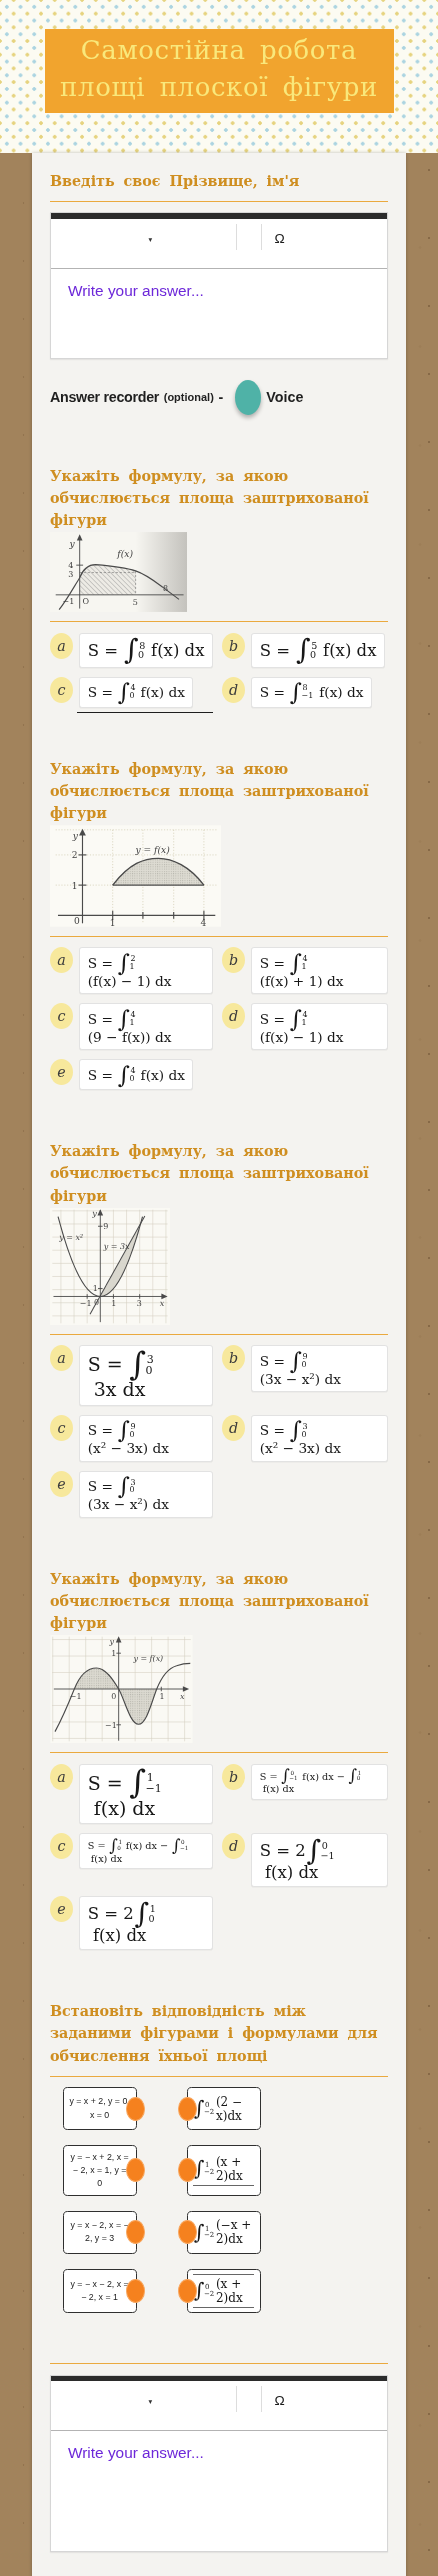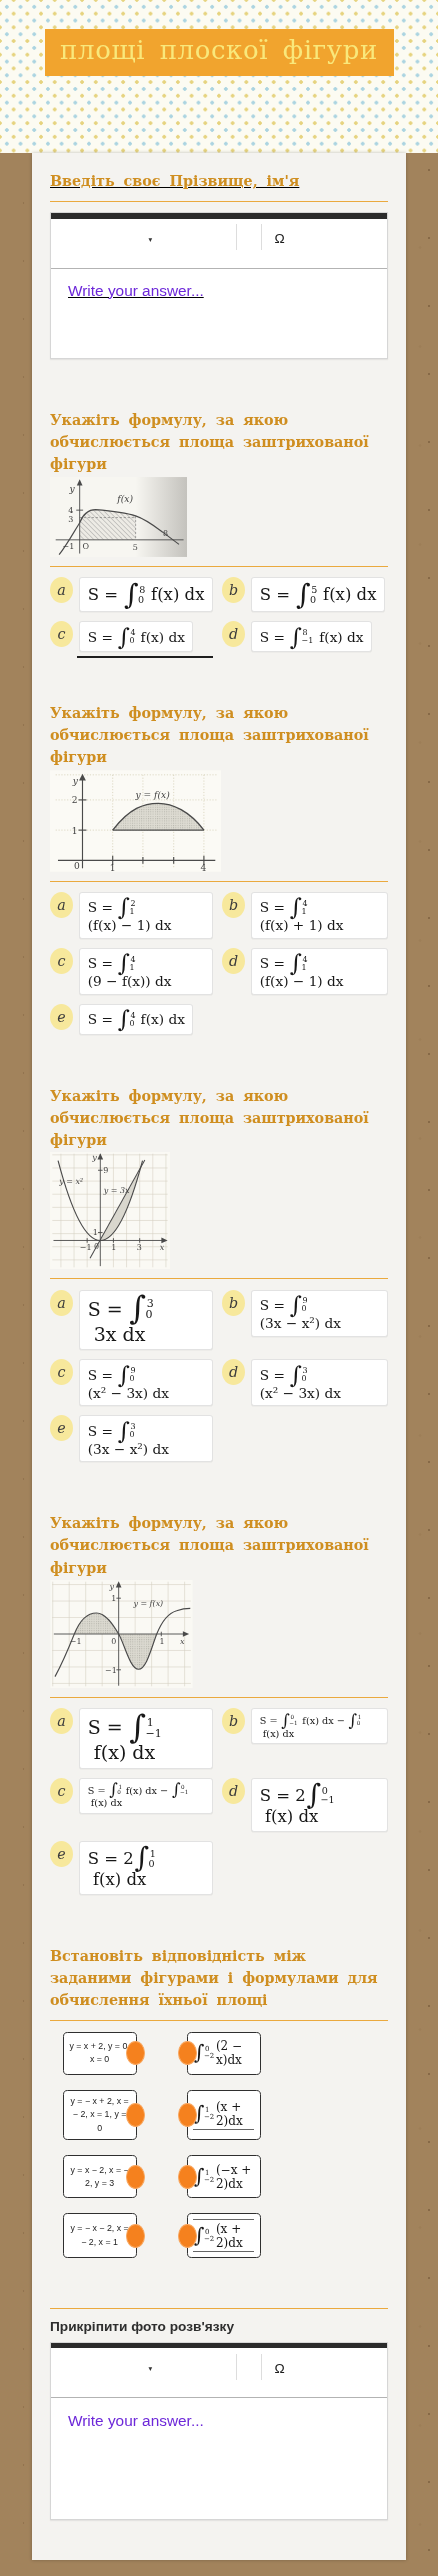--- a/index.html
+++ b/index.html
@@ -40,21 +40,21 @@
   }
 
   
   .card {
     width: 374px; margin: 0 auto 20.5px;
     background:#f4f3f0;
     padding: 17px 18px 40px;
     box-shadow: 0 0 3.4px rgba(0,0,0,.25);
   }
   .question { margin-top: 50px; }
-  .question:first-child { margin-top: 0; text-decoration: underline; }
+  .question:first-child { margin-top: 0; }
   .q-title {
     font-family:"DejaVu Serif", serif;
     color:#cf8e20; font-size:14.3px; line-height:1.55;
     word-spacing:4px; margin:0;
   }
   .q-sep { border:none; border-top:1.1px solid #eaa93e; margin:9px 0 10.3px; }
 
   
   .editor { background:#fff; border:0.6px solid #d6d6d6; box-shadow:0 0.6px 1.1px rgba(0,0,0,.08); }
   .editor-topbar { height:5.1px; background:#2b2b2b; }
@@ -126,20 +126,21 @@
   }
   .dot-r { right:-9.7px; } .dot-l { left:-9.7px; }
 
   .attach-label { font-size:13.7px; font-weight:600; color:#2e2e2e; margin:1.1px 0 8px; }
 </style>
 </head>
 <body>
 
 <div class="deco-band">
   <div class="title-box">
+    <div>Самостійна робота</div>
     <div>площі плоскої фігури</div>
   </div>
 </div>
 
 <div class="card">
 
   <div class="question">
     <h2 class="q-title">Введіть своє Прізвище, ім'я</h2>
     <hr class="q-sep">
     <div class="editor">
@@ -147,20 +148,27 @@
       <div class="editor-toolbar">
         <span class="tb-caret">▾</span>
         <span class="tb-sep s1"></span>
         <span class="tb-sep s2"></span>
         <span class="tb-omega">Ω</span>
       </div>
       <div class="editor-divider"></div>
       <div class="editor-body">
         <span class="placeholder">Write your answer...</span>
       </div>
+    </div>
+    <div class="recorder">
+      <span class="rec-label">Answer recorder</span>
+      <span class="rec-opt">(optional)</span>
+      <span class="rec-dash">-</span>
+      <span class="voice-btn"></span>
+      <span class="rec-voice">Voice</span>
     </div>
   </div>
 
   <div class="question">
     <h2 class="q-title">Укажіть формулу, за якою обчислюється площа заштрихованої фігури</h2>
     <svg class="graph" width="137" height="80" viewBox="0 0 240 140">
       <defs>
         <pattern id="hat1" width="6" height="6" patternUnits="userSpaceOnUse" patternTransform="rotate(-45)">
           <rect width="6" height="6" fill="#edebe5"></rect>
           <line x1="0" y1="0" x2="0" y2="6" stroke="#8f8f8f" stroke-width="1.4"></line>
@@ -614,21 +622,20 @@
               </span>
             </span>
             <span>(x + 2)dx</span>
           </span>
       </div>
     </div>
   </div>
 
   <div class="question">
     <hr class="q-sep">
-    <div class="attach-label">Прикріпити фото розв'язку</div>
     <div class="editor tall">
       <div class="editor-topbar"></div>
       <div class="editor-toolbar">
         <span class="tb-caret">▾</span>
         <span class="tb-sep s1"></span>
         <span class="tb-sep s2"></span>
         <span class="tb-omega">Ω</span>
       </div>
       <div class="editor-divider"></div>
       <div class="editor-body">

